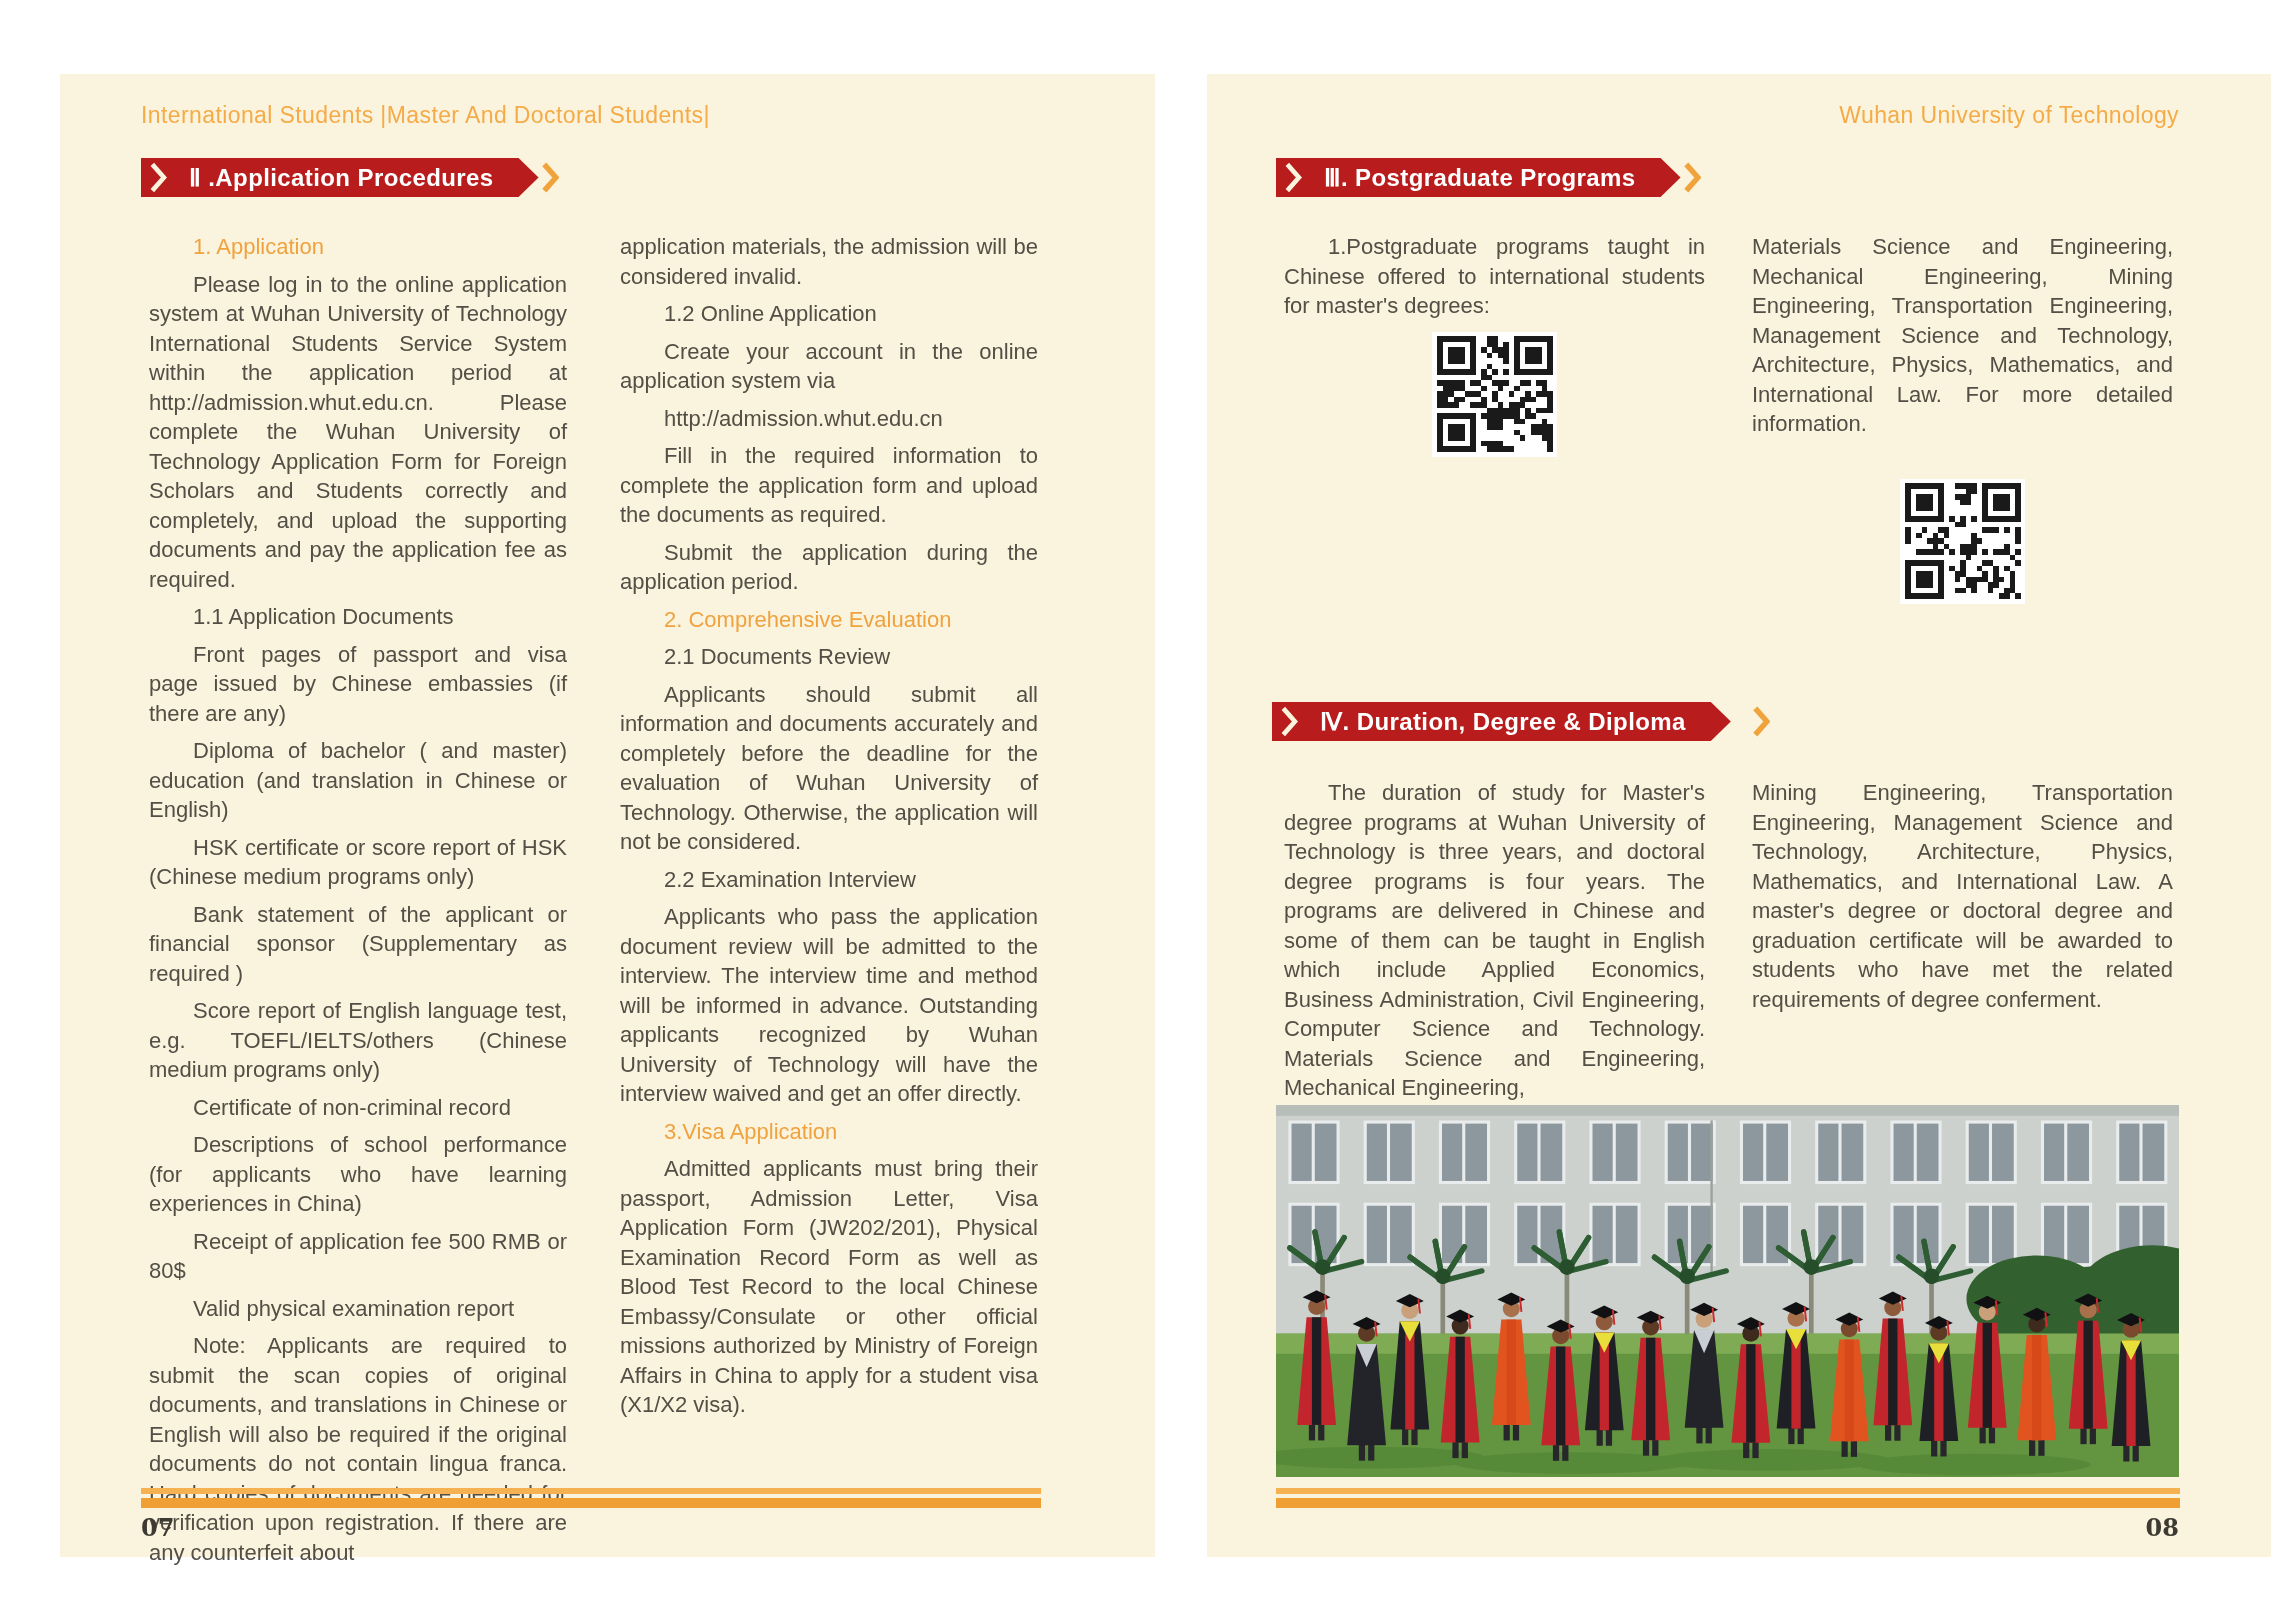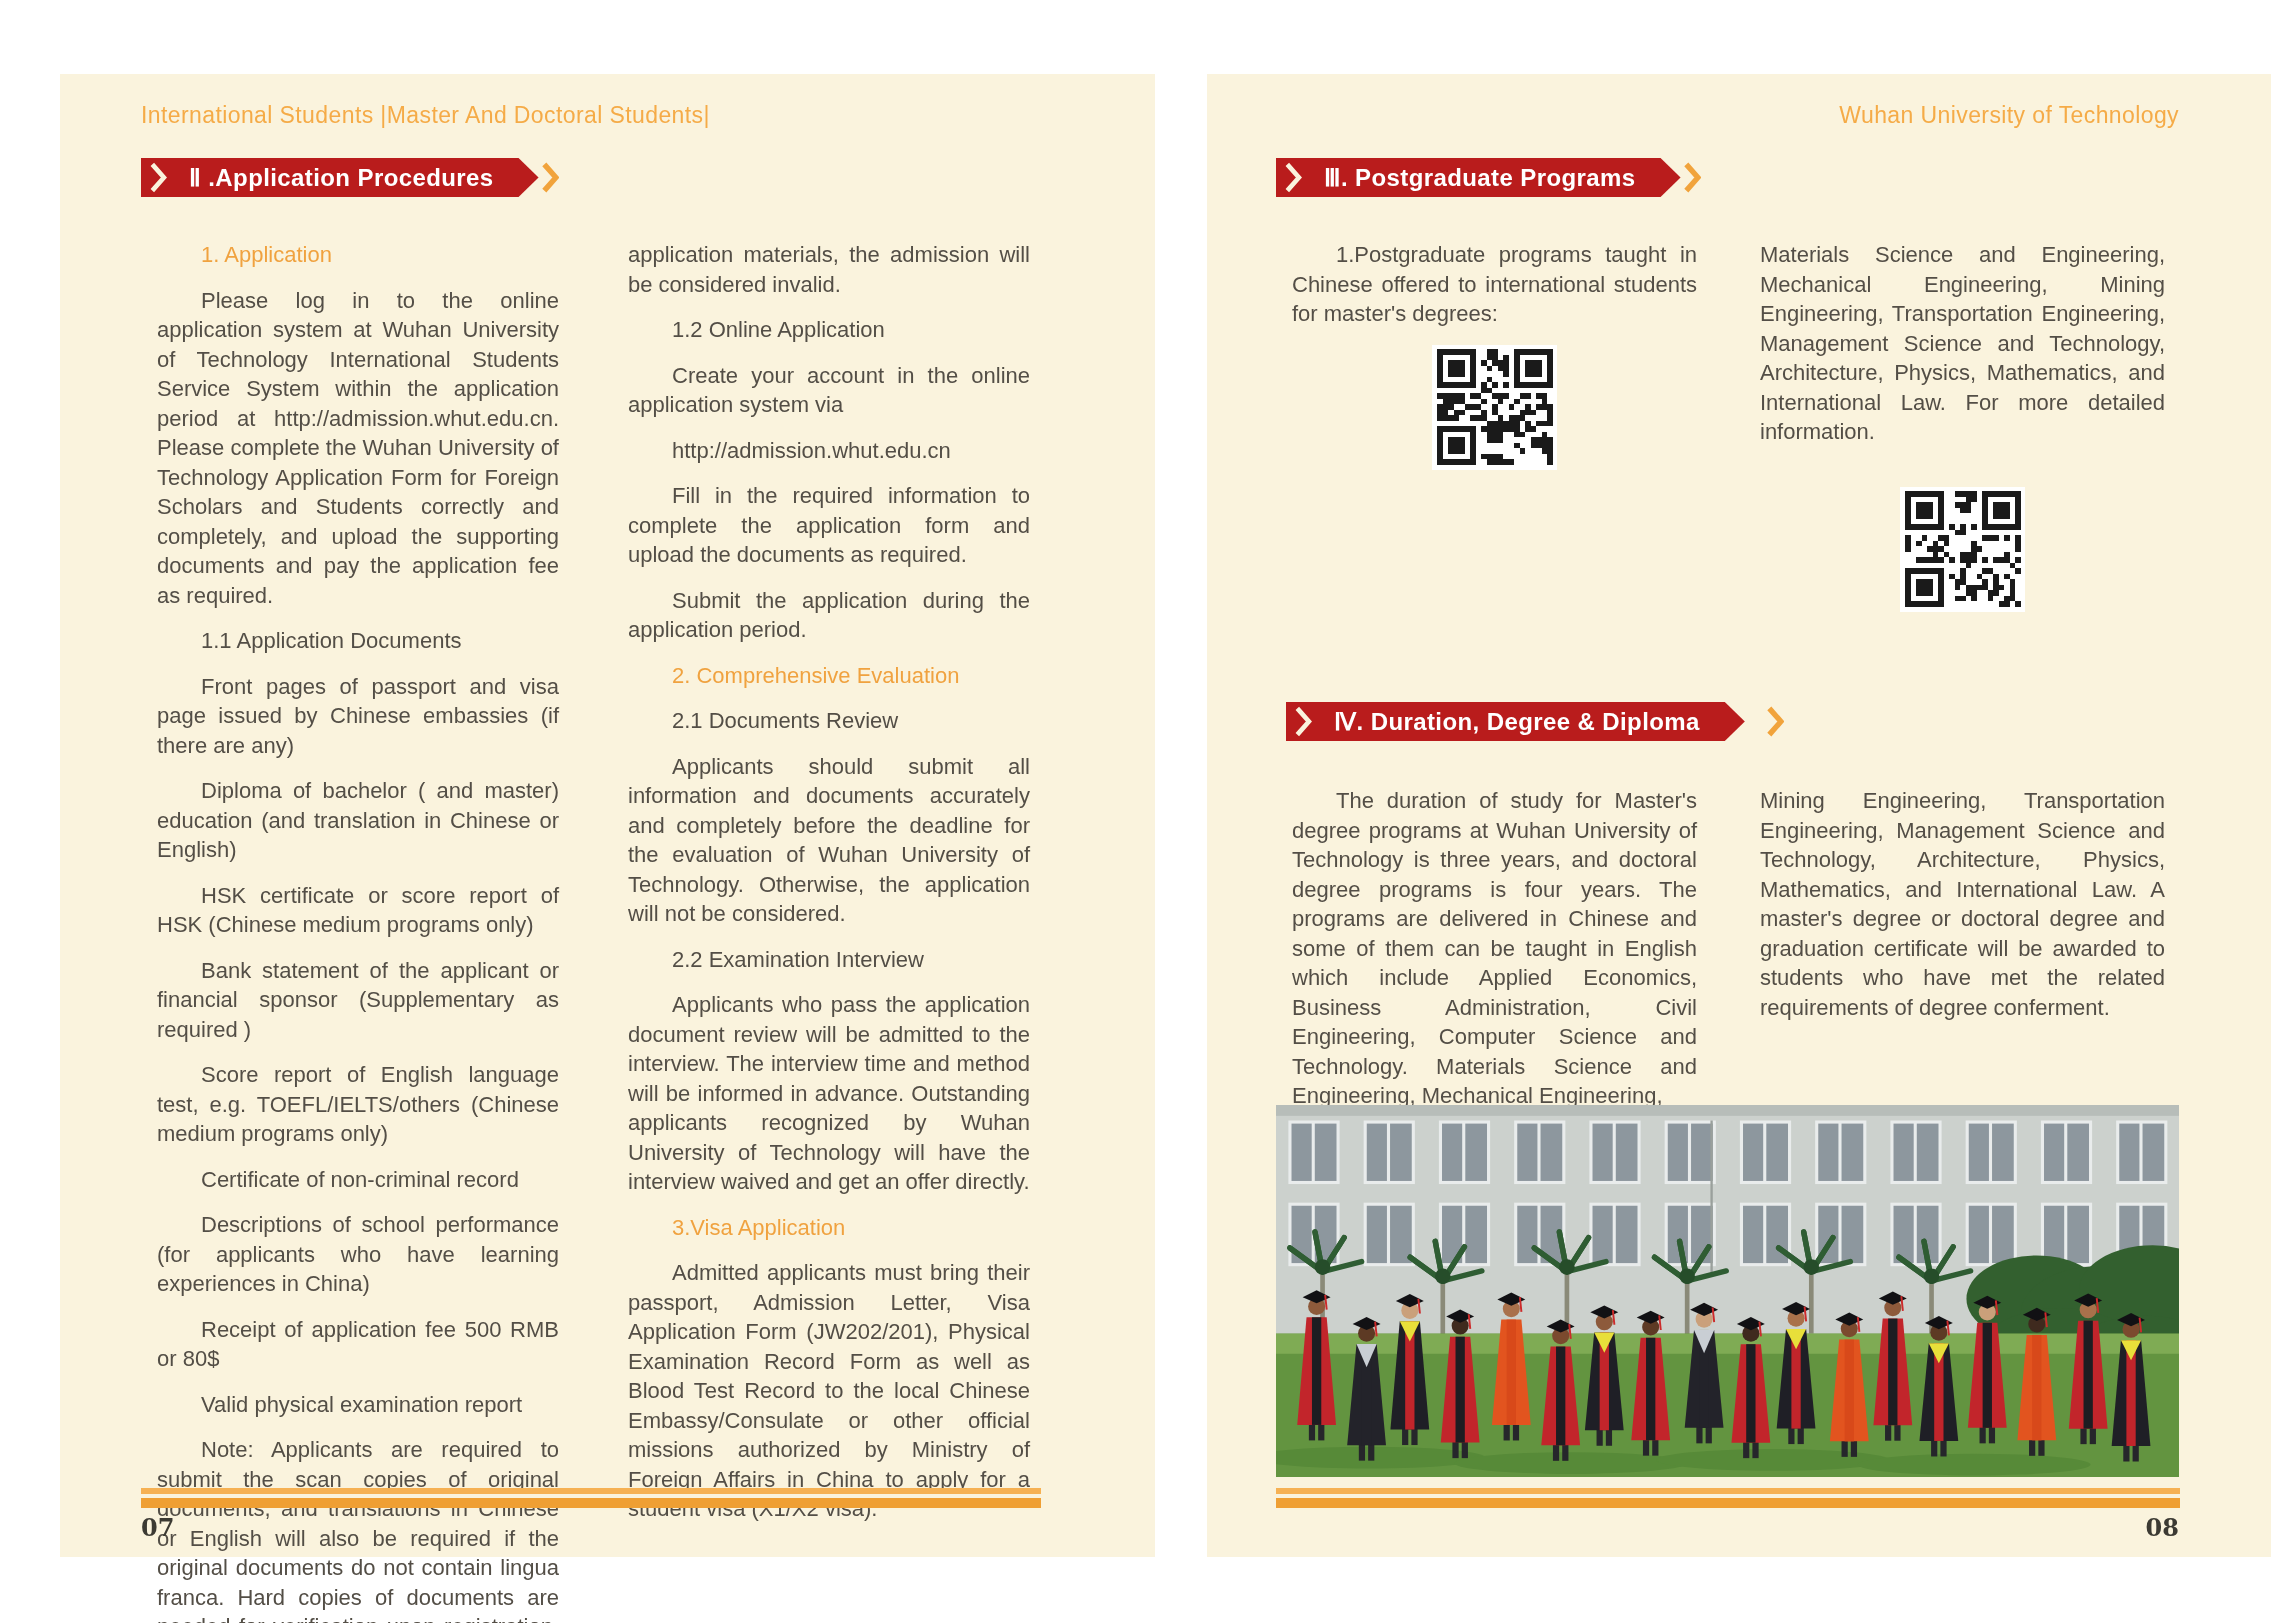--- a/index.html
+++ b/index.html
@@ -27,21 +27,21 @@
   }
   .chev{width:17px;height:31px;flex:0 0 auto;}
   .chev-in{position:absolute;left:9.3px;top:3.9px;}
   .banner-after{margin-left:-1.6px;}
 
   .cols{position:absolute;display:flex;}
   .col{
     font-size:22px;line-height:29.5px;color:#534e46;text-align:justify;
     text-justify:inter-word;
   }
-  p.para{margin:16px;text-indent:2em;}
+  p.para{margin:8px;text-indent:2em;}
   p.flush{text-indent:0;}
   p.orange{color:#f0a23f;}
 
   .qr-box{
     background:#ffffff;width:116px;height:116px;padding:4.7px;
     margin:11px auto 12.4px auto;box-sizing:content-box;
   }
   .qr-box svg{width:100%;height:100%;display:block;shape-rendering:crispEdges;}
 
   .photo-frame{position:absolute;left:69px;top:1031px;width:903px;height:372px;background:#b9c2b4;overflow:hidden;}
@@ -397,21 +397,21 @@
             <rect x="15" y="1" width="5" height="5" fill="#ffffff"></rect>
             <rect x="16" y="2" width="3" height="3" fill="#1a1a1a"></rect>
             <rect x="0" y="14" width="7" height="7" fill="#1a1a1a"></rect>
             <rect x="1" y="15" width="5" height="5" fill="#ffffff"></rect>
             <rect x="2" y="16" width="3" height="3" fill="#1a1a1a"></rect>
           </svg>
         </div>
     </div>
   </div>
 
-  <div class="banner-wrap" style="left:79px;top:628px;gap:24px;">
+  <div class="banner-wrap" style="left:65px;top:628px;gap:24px;">
     <div class="banner">
       <svg class="chev chev-in" viewBox="0 0 22 40">
         <path d="M3 3 L18 20 L3 37" fill="none" stroke="#faf3dd" stroke-width="6"></path>
       </svg>
       <span>Ⅳ. Duration, Degree &amp; Diploma</span>
     </div>
     <svg class="chev banner-after" viewBox="0 0 22 40">
       <path d="M3 3 L18 20 L3 37" fill="none" stroke="#f1a33b" stroke-width="7"></path>
     </svg>
   </div>

